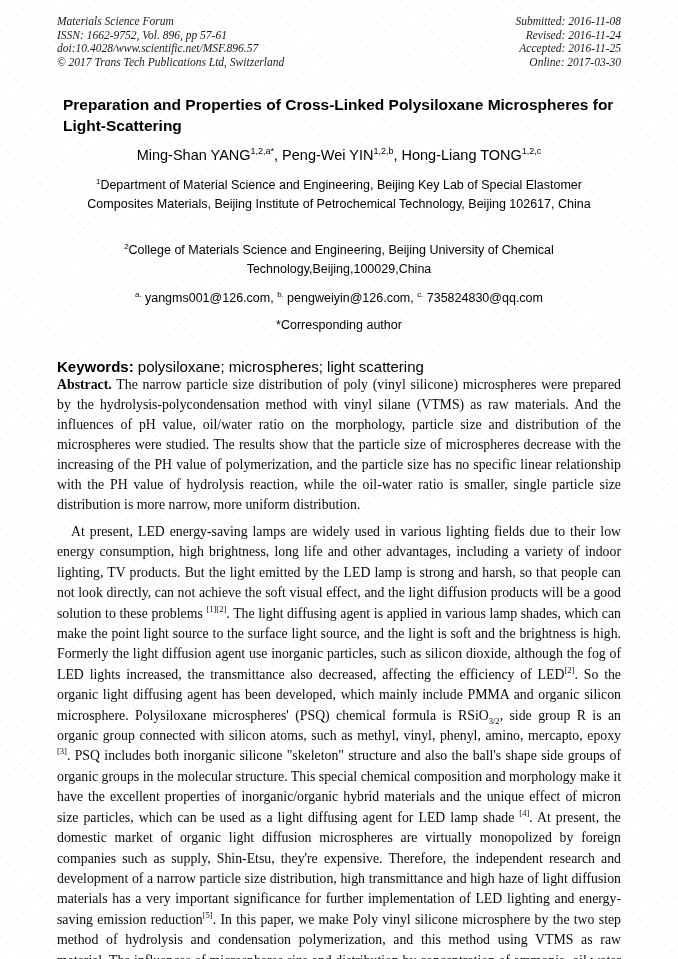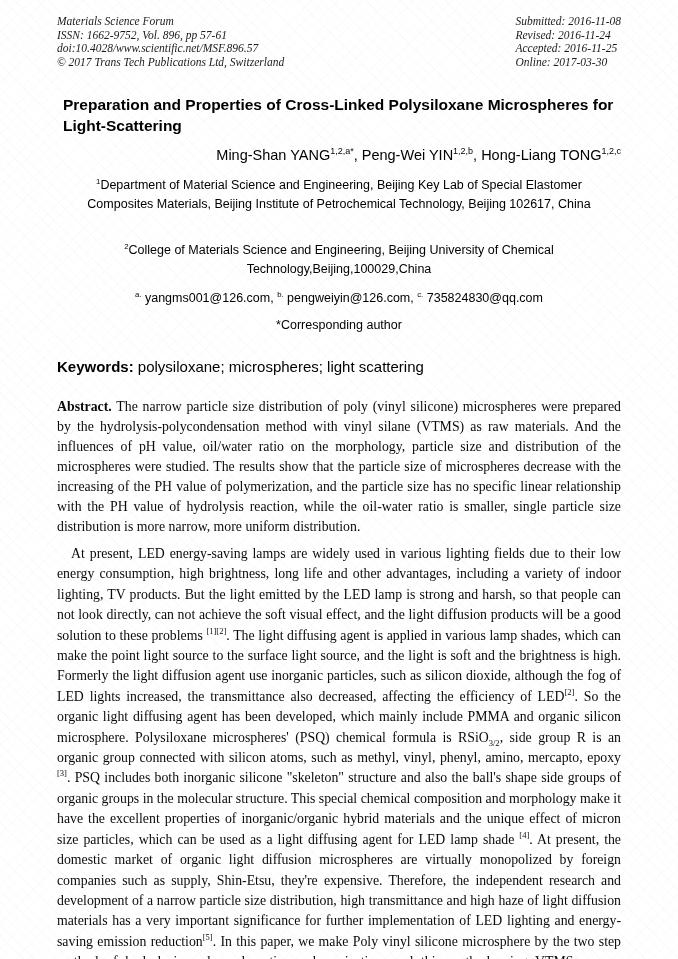--- a/index.html
+++ b/index.html
@@ -26,35 +26,35 @@
   
   .journal-header {
     display: flex;
     justify-content: space-between;
     font-family: "Liberation Serif", serif;
     font-style: italic;
     font-size: 11.5px;
     line-height: 13.5px;
     color: #1a1a1a;
   }
-  .journal-header .right { text-align: left; }
+  .journal-header .right { text-align: right; }
   
   .paper-title {
     margin: 25px auto 0 auto;
     max-width: 552px;
     text-align: left;
     font-family: "Liberation Sans", sans-serif;
     font-weight: bold;
     font-size: 15.5px;
     line-height: 21px;
     color: #000;
   }
   .author-line {
     margin-top: 11px;
-    text-align: right;
+    text-align: center;
     font-family: "Liberation Sans", sans-serif;
     font-size: 14.5px;
     color: #000;
   }
   .affiliation {
     margin: 13px auto 0 auto;
     text-align: center;
     font-family: "Liberation Sans", sans-serif;
     font-size: 12.5px;
     line-height: 18.5px;
@@ -77,21 +77,20 @@
   
   .keywords-row {
     margin-top: 26px;
     font-family: "Liberation Sans", sans-serif;
     font-size: 15px;
     color: #000;
   }
   .keywords-row .label { font-weight: bold; }
   
   .abstract-paragraph {
-    margin-top: 22px;
     font-family: "Liberation Serif", serif;
     font-size: 13.8px;
     line-height: 20px;
     text-align: justify;
     color: #0a0a0a;
   }
   .abstract-paragraph .label { font-weight: bold; }
   .section-heading {
     margin-top: 20px;
     font-family: "Liberation Serif", serif;

